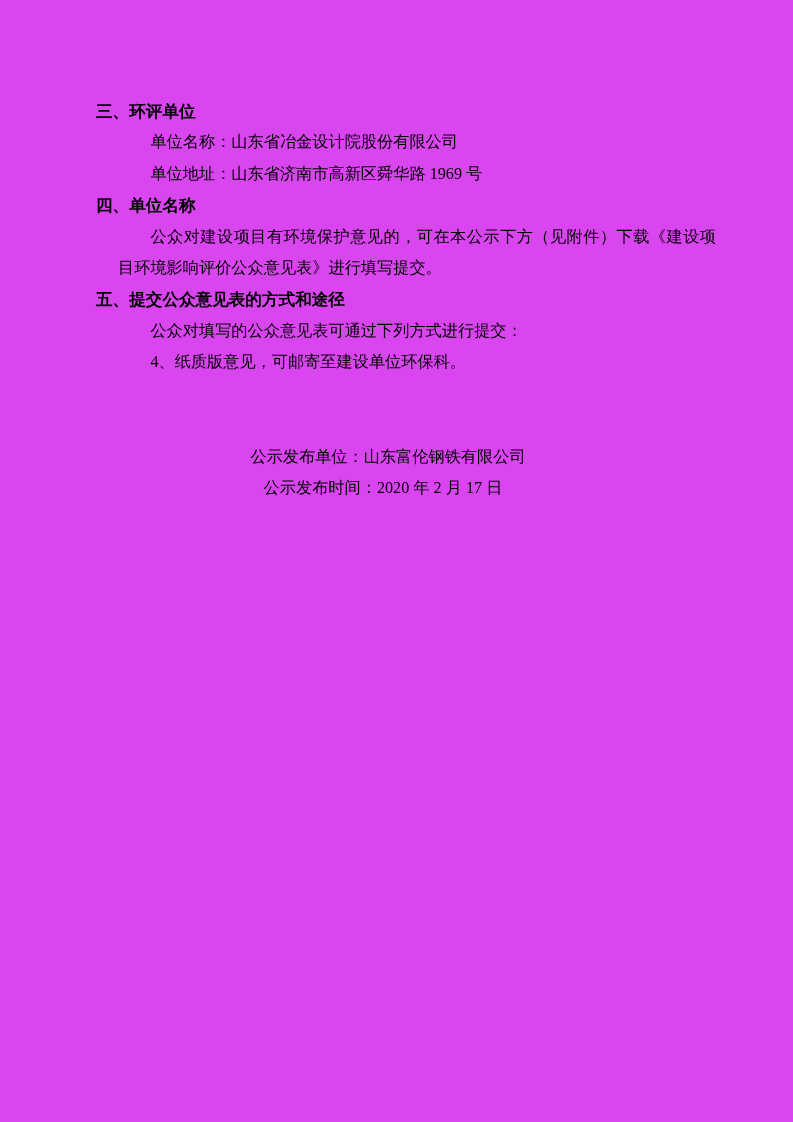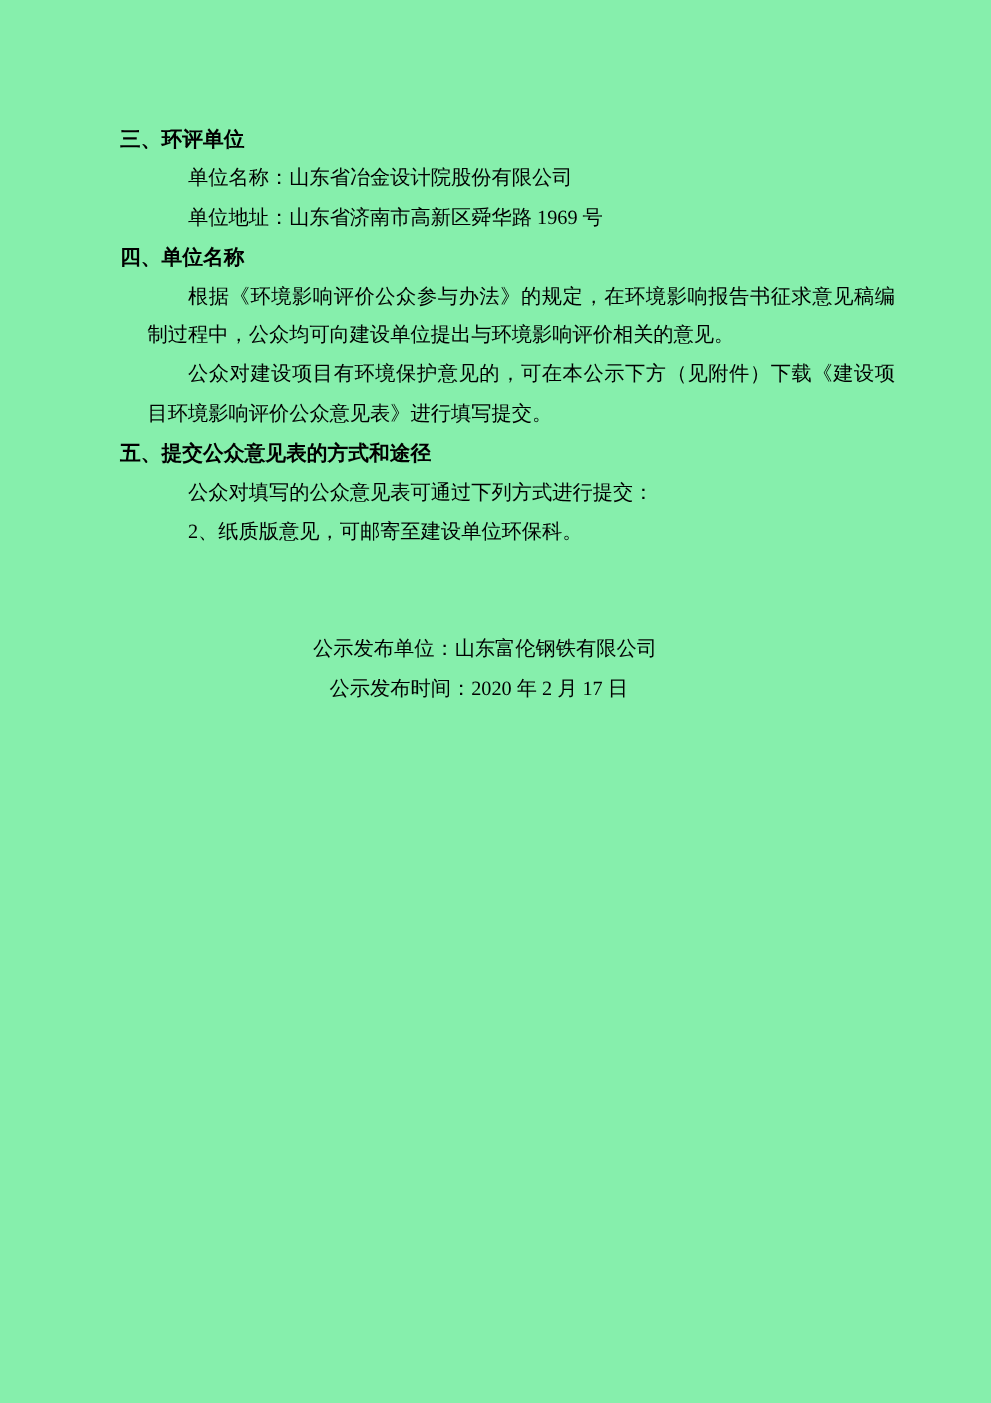--- a/index.html
+++ b/index.html
@@ -5,21 +5,21 @@
   * { margin: 0; padding: 0; box-sizing: border-box; }
   html, body {
     width: 793px;
     height: 1122px;
     background: #ffffff;
   }
   .page {
     position: relative;
     width: 793px;
     height: 1122px;
-    background: #86efac;
+    background: #d946ef;
     color: #000000;
     overflow: hidden;
   }
   .content {
     position: absolute;
     left: 96px;
     top: 96px;
     width: 620px;
   }
   .heading {
@@ -67,30 +67,29 @@
   <div class="content">
 
     <div class="heading">三、环评单位</div>
 
     <div class="bodyline">单位名称：山东省冶金设计院股份有限公司</div>
 
     <div class="bodyline">单位地址：山东省济南市高新区舜华路 1969 号</div>
 
     <div class="heading">四、单位名称</div>
 
-    <div class="para">根据《环境影响评价公众参与办法》的规定，在环境影响报告书征求意见稿编制过程中，公众均可向建设单位提出与环境影响评价相关的意见。</div>
 
     <div class="para">公众对建设项目有环境保护意见的，可在本公示下方（见附件）下载《建设项目环境影响评价公众意见表》进行填写提交。</div>
 
     <div class="heading">五、提交公众意见表的方式和途径</div>
 
     <div class="bodyline">公众对填写的公众意见表可通过下列方式进行提交：</div>
 
 
-    <div class="bodyline">2、纸质版意见，可邮寄至建设单位环保科。</div>
+    <div class="bodyline">4、纸质版意见，可邮寄至建设单位环保科。</div>
 
     <div class="signature">
       <div class="sig-line sig-publisher">公示发布单位：山东富伦钢铁有限公司</div>
       <div class="sig-line sig-date">公示发布时间：2020 年 2 月 17 日</div>
     </div>
 
   </div>
 </div>
 
 </body></html>

